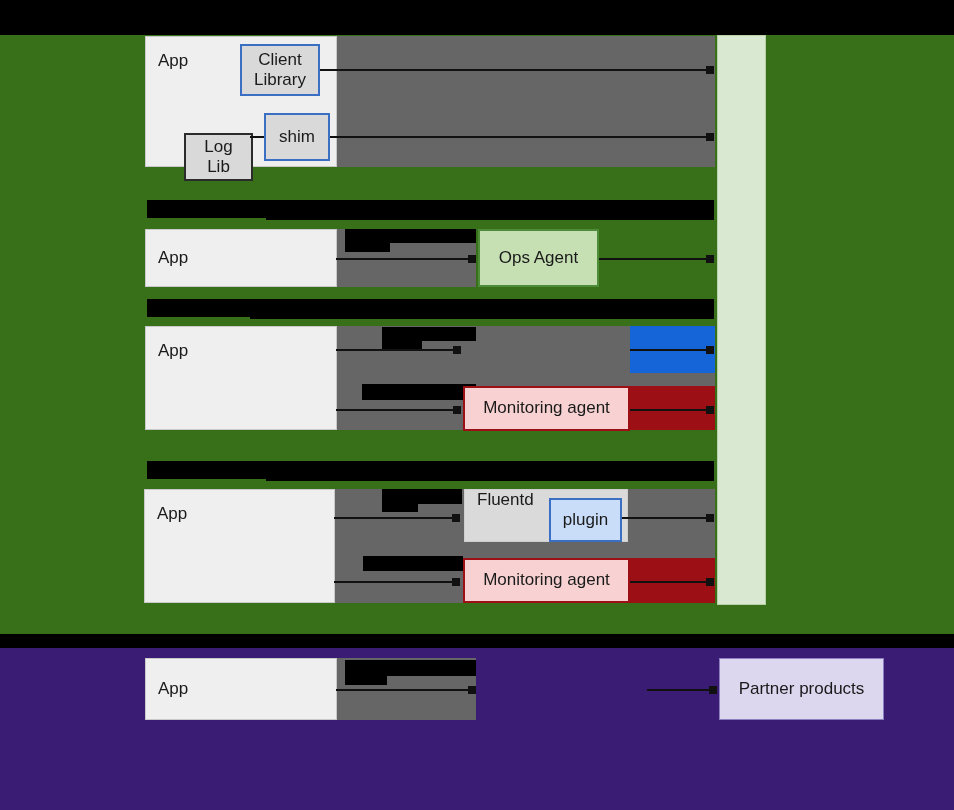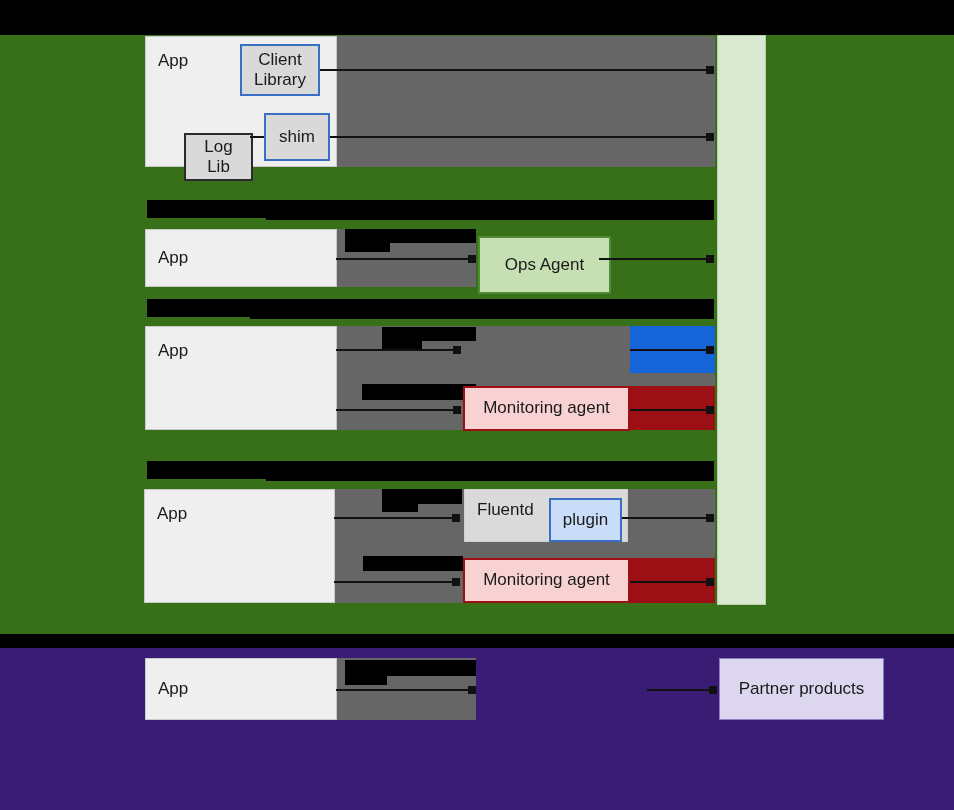--- a/index.html
+++ b/index.html
@@ -140,21 +140,21 @@
   <div class="redact black" style="left:266px; top:206px; width:448px; height:14px;"></div>
 
   <div class="redact gray" style="left:336px; top:229px; width:140px; height:58px;"></div>
   <div class="redact black" style="left:345px; top:229px; width:131px; height:14px;"></div>
   <div class="redact black" style="left:345px; top:243px; width:45px; height:9px;"></div>
 
   <div class="box app-box left" style="left:145px; top:229px; width:192px; height:58px; align-items:center;">
     <span>App</span>
   </div>
 
-  <div class="box ops-agent" style="left:478px; top:236px; width:133px; height:58px;">
+  <div class="box ops-agent" style="left:478px; top:229px; width:121px; height:58px;">
     <span>Ops Agent</span>
   </div>
 
   <div class="line" style="left:336px; top:258px; width:134px;"></div>
   <div class="arrowhead" style="left:468px; top:255px;"></div>
   <div class="line" style="left:599px; top:258px; width:110px;"></div>
   <div class="arrowhead" style="left:706px; top:255px;"></div>
 
   <div class="redact black" style="left:147px; top:299px; width:567px; height:18px;"></div>
   <div class="redact black" style="left:250px; top:305px; width:464px; height:14px;"></div>
@@ -191,21 +191,21 @@
   <div class="redact gray" style="left:334px; top:489px; width:381px; height:114px;"></div>
   <div class="redact red" style="left:630px; top:558px; width:85px; height:45px;"></div>
   <div class="redact black" style="left:382px; top:489px; width:80px; height:15px;"></div>
   <div class="redact black" style="left:382px; top:504px; width:36px; height:8px;"></div>
   <div class="redact black" style="left:363px; top:556px; width:100px; height:15px;"></div>
 
   <div class="box app-box left" style="left:144px; top:489px; width:191px; height:114px; align-items:flex-start; padding-top:14px;">
     <span>App</span>
   </div>
 
-  <div class="box fluentd left" style="left:464px; top:489px; width:164px; height:53px; align-items:flex-start; padding-top:10px;">
+  <div class="box fluentd left" style="left:464px; top:489px; width:164px; height:53px; align-items:flex-start; ">
     <span>Fluentd</span>
   </div>
 
   <div class="box plugin" style="left:549px; top:498px; width:73px; height:44px;justify-content:center;">
     <span>plugin</span>
   </div>
 
   <div class="box monitoring-agent" style="left:463px; top:558px; width:167px; height:45px;">
     <span>Monitoring agent</span>
   </div>

